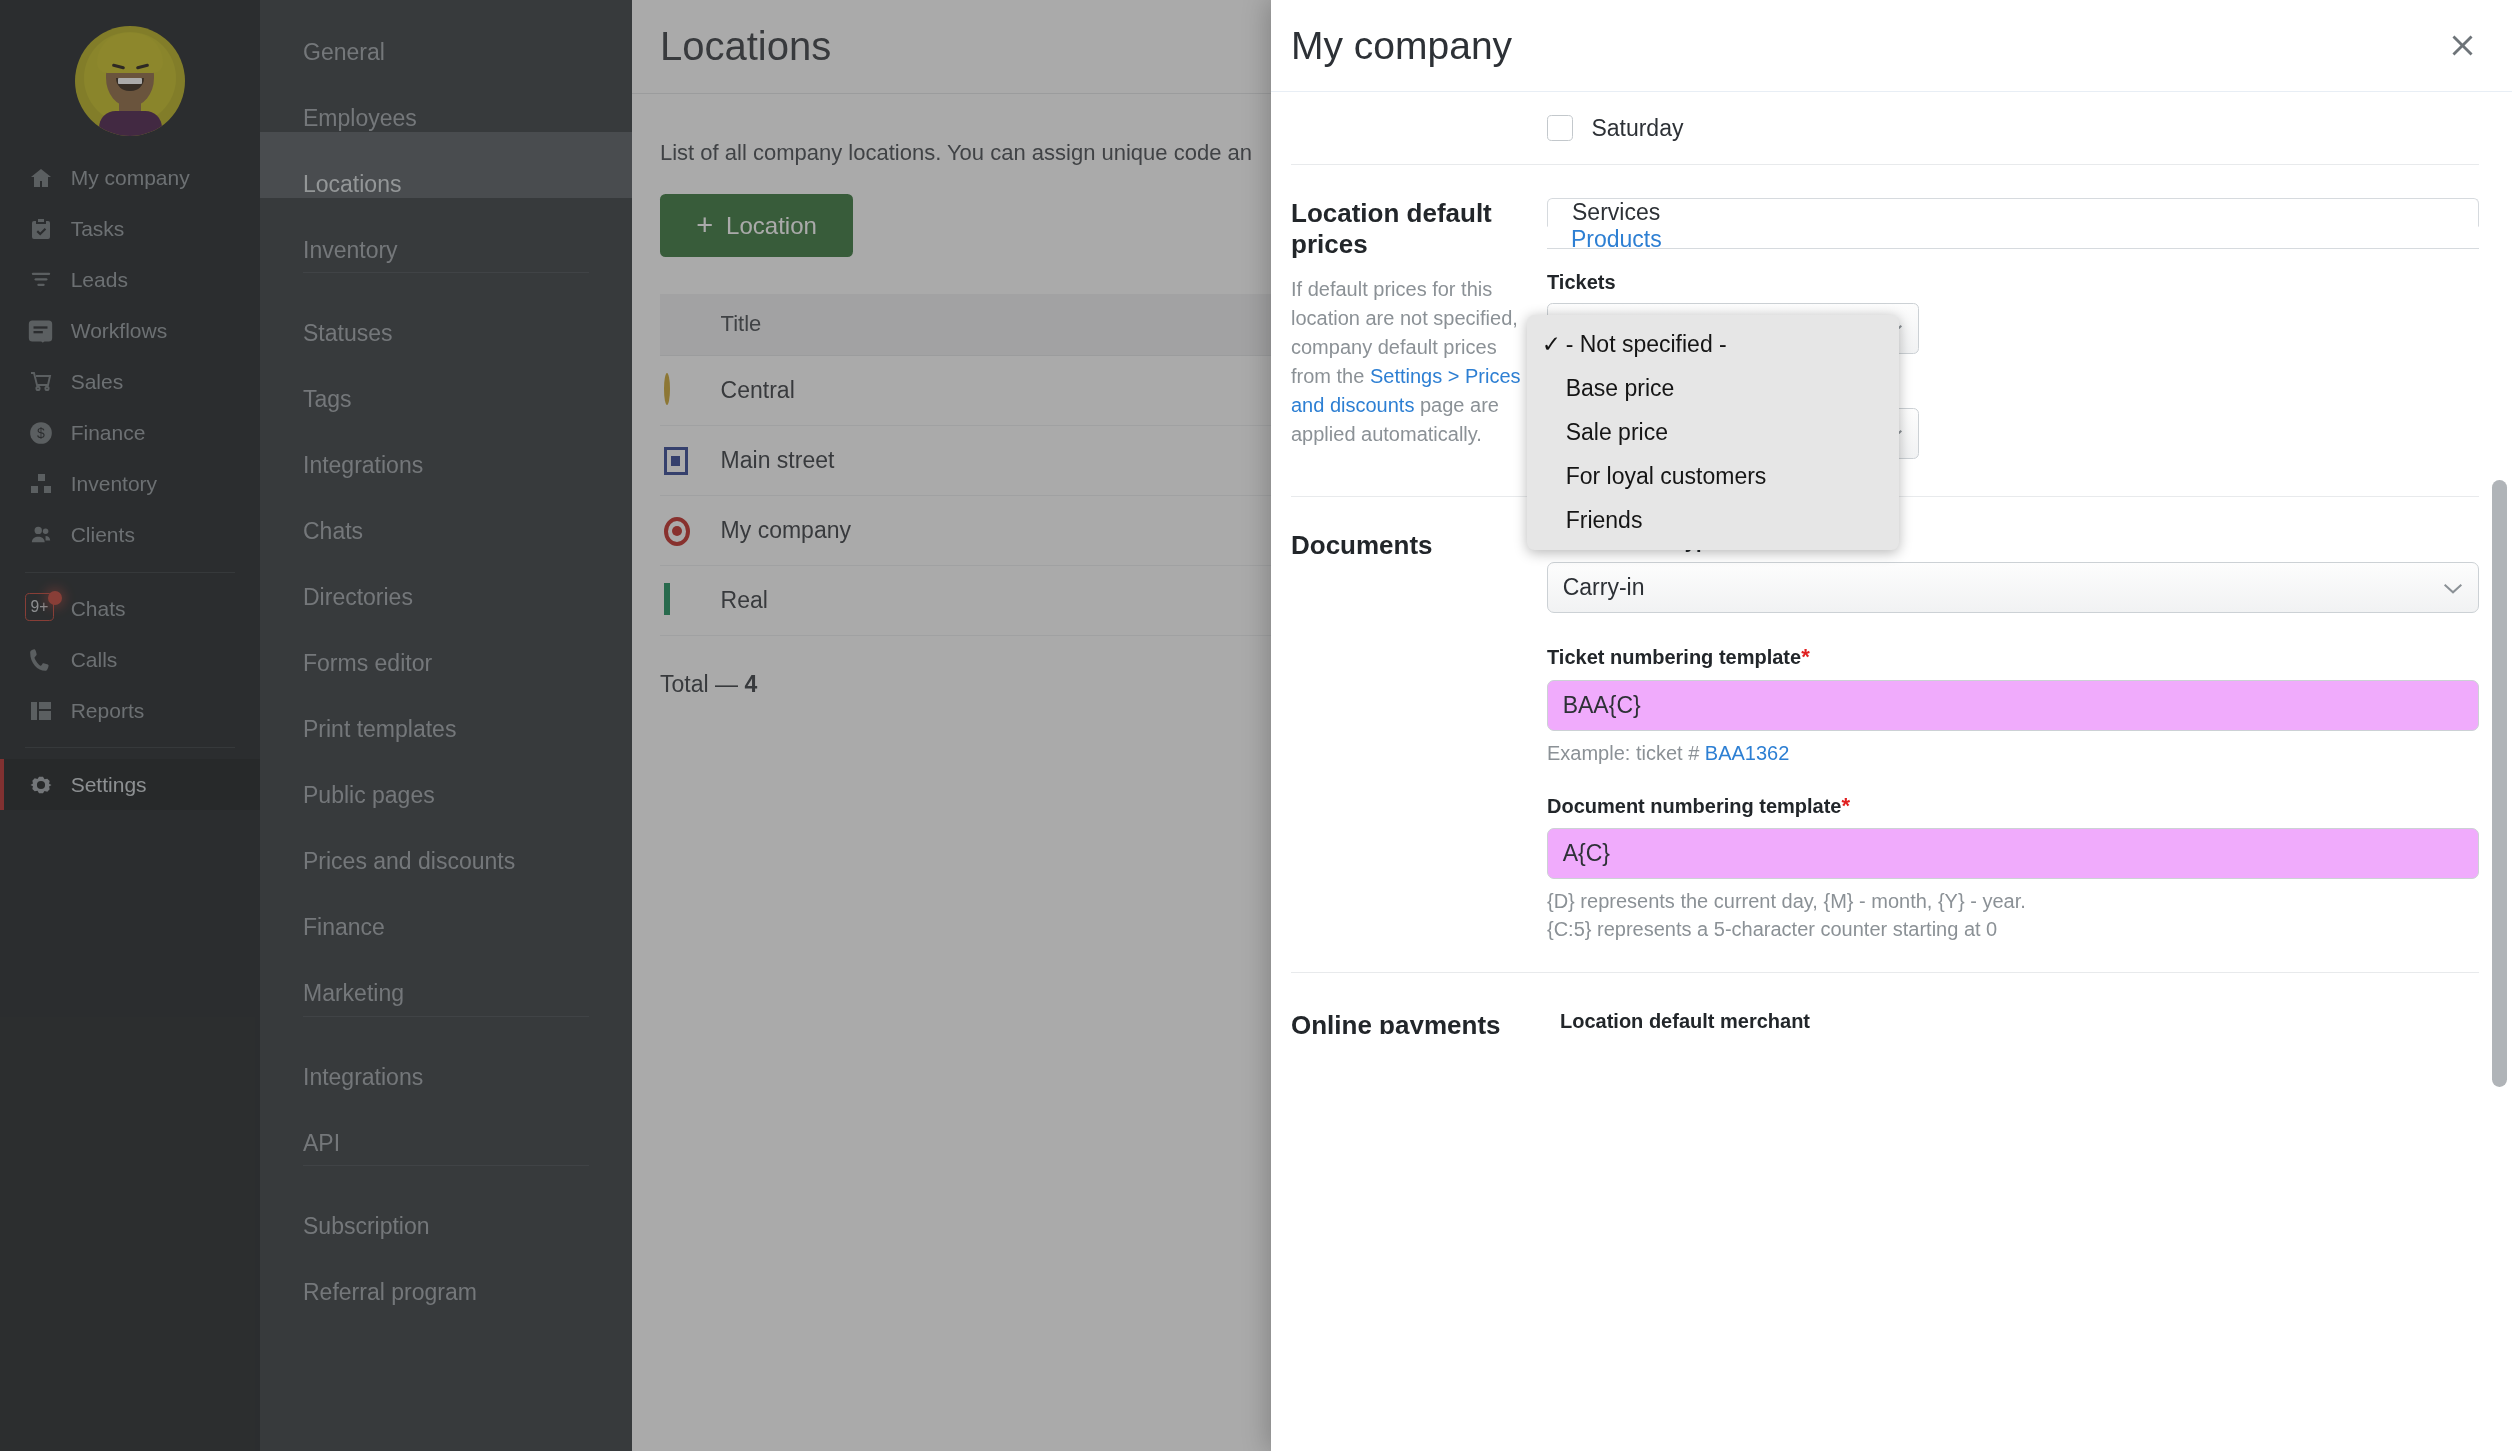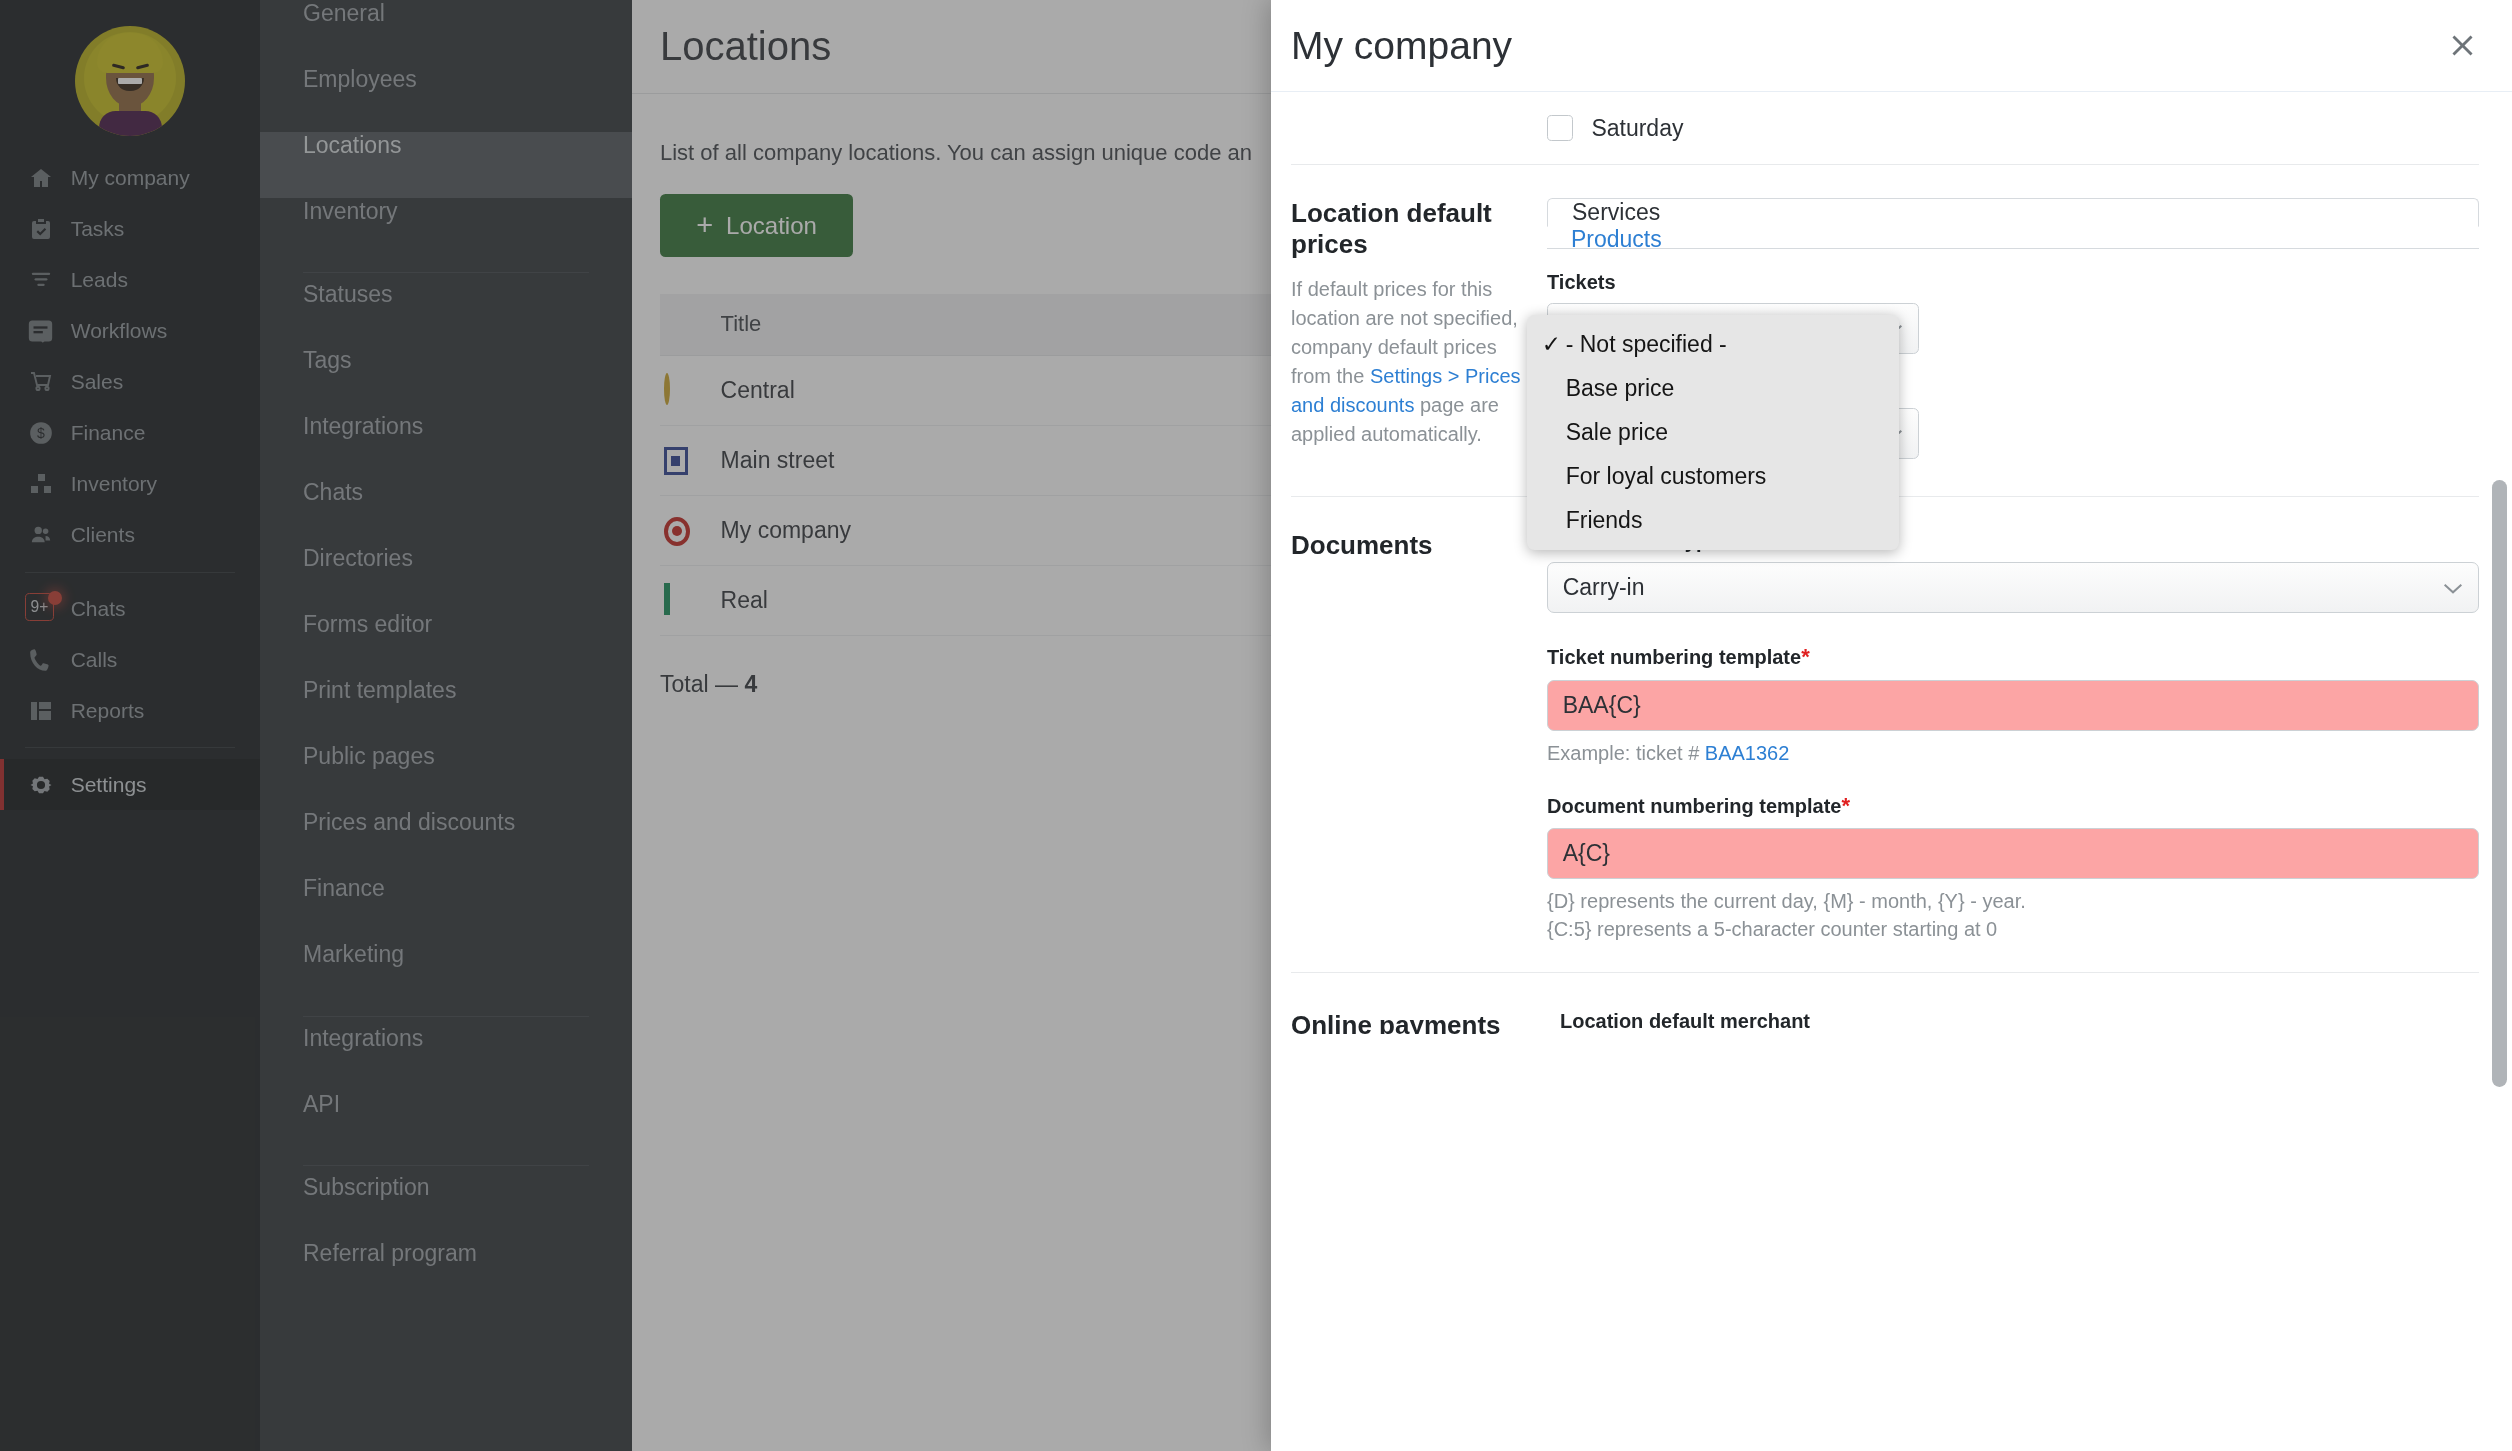--- a/index.html
+++ b/index.html
@@ -77,21 +77,21 @@
     position: absolute; left: 48px; top: 7.4px; width: 14px; height: 14px;
     border-radius: 50%; background: #c0392b; box-shadow: 0 0 8.3px 4.6px rgba(192,57,43,.35);
   }
 
   
   .nav-secondary {
     position: absolute; left: 260px; top: 0; width: 372px; height: 1451px;
     background: #2b3034;
   }
   .sub-item {
-    height: 66px; display: flex; align-items: flex-start; padding-left: 43px;
+    height: 66px; display: flex; align-items: flex-end; padding-left: 43px;
     color: #9ba1a6; font-size: 23px; cursor: pointer;
   }
   .sub-item.active { background: #4c5257; color: #d5dadd; }
   .sub-sep { height: 0.9px; background: #3b4146; margin: 8.3px 43px; }
 
   
   .main {
     position: absolute; left: 632px; top: 0; right: 0; height: 1451px; background: #fff;
   }
   .main-head {
@@ -191,21 +191,21 @@
     border-bottom: 0.9px solid #fff; border-radius: 5.5px 5.5px 0 0; margin-bottom: -0.9px;
   }
 
   .fld { margin-top: 22px; }
   .fld-lbl { font-size: 20px; font-weight: 700; color: #22262a; }
   .fld-lbl .req { color: #e02020; font-size: 22px; }
   .sel, .inp {
     margin-top: 9.2px; width: 100%; height: 51px; border: 0.9px solid #ccd1d5;
     border-radius: 5.5px; font-size: 23px; color: #2d3136; padding: 0 40px 0 14.7px;
     display: flex; align-items: center; position: relative;
-    font-family: "Liberation Sans", sans-serif; background: #fca5a5;
+    font-family: "Liberation Sans", sans-serif; background: #f0abfc;
   }
   .sel {
     background: linear-gradient(#fdfdfd,#f1f2f3); cursor: pointer;
   }
   .sel .chev {
     position: absolute; right: 14.7px; top: 50%; transform: translateY(-50%);
   }
   .fld-hint { margin-top: 11px; font-size: 20px; color: #8b9196; }
   .fld-hint a { color: #2d7fd3; text-decoration: none; }
 

